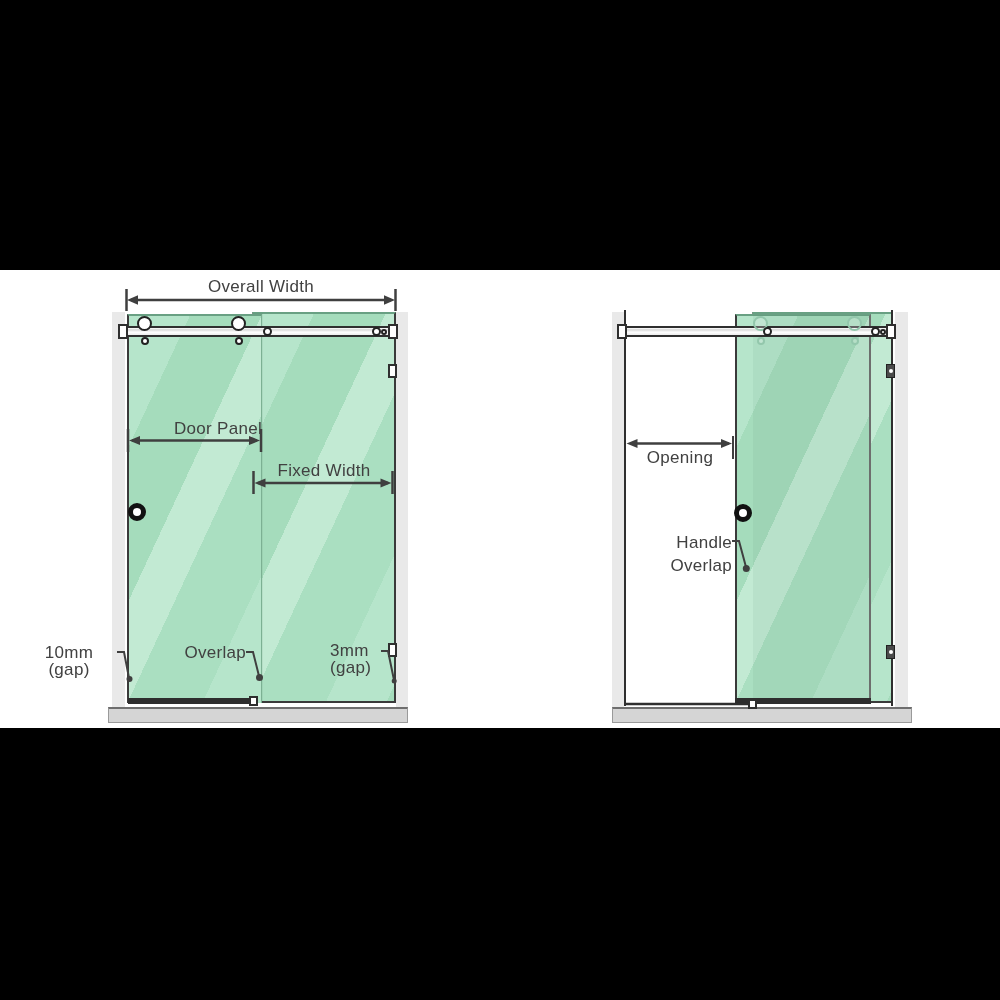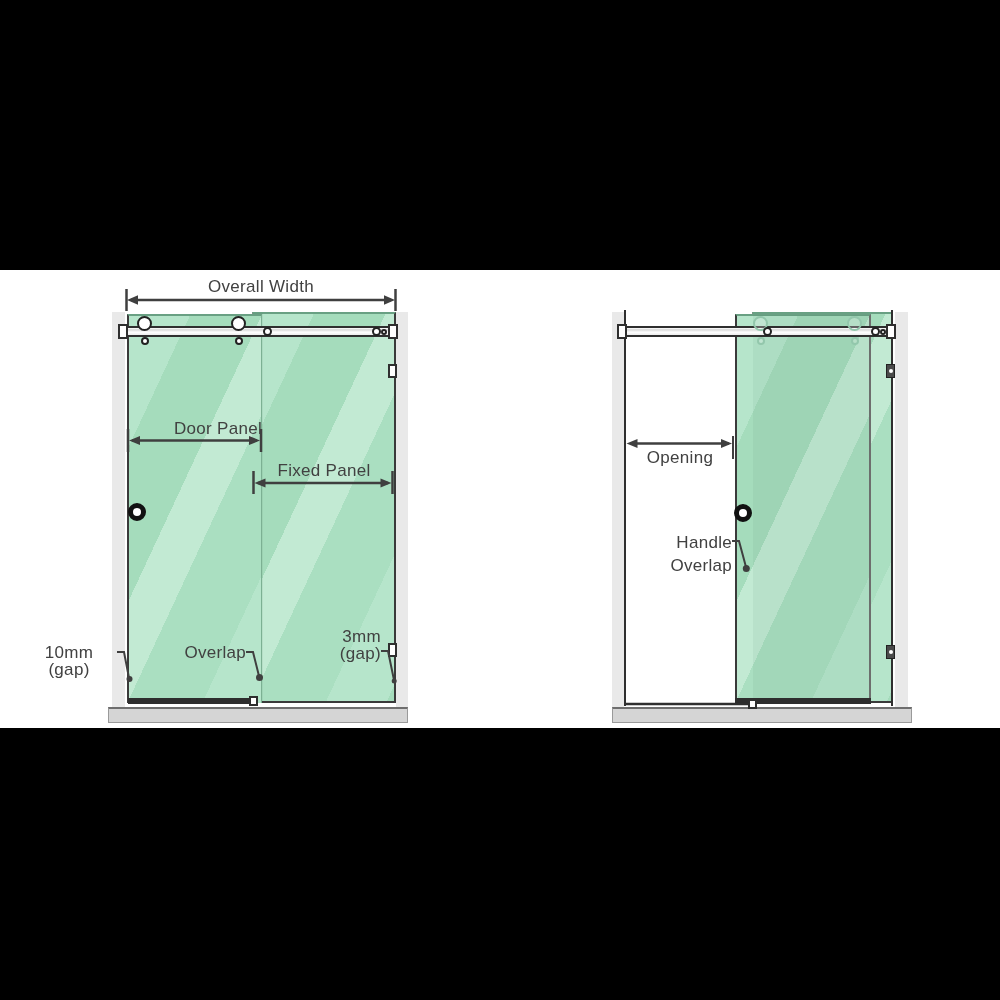--- a/index.html
+++ b/index.html
@@ -61,28 +61,28 @@
     <div class="abs circ" style="left:372px;top:327px;width:9px;height:9px;"></div>
     <div class="abs circ" style="left:381px;top:329px;width:6px;height:6px;"></div>
 
     <div class="abs clip" style="left:388px;top:364px;width:9px;height:14px;"></div>
     <div class="abs clip" style="left:388px;top:643px;width:9px;height:14px;"></div>
 
     <div class="abs handle" style="left:128px;top:503px;width:18px;height:18px;"></div>
 
     <div class="lbl" style="left:126px;top:278px;width:270px;text-align:center;">Overall Width</div>
     <div class="lbl" style="left:127px;top:420px;width:135px;text-align:right;">Door Panel</div>
-    <div class="lbl" style="left:253px;top:462px;width:142px;text-align:center;">Fixed Panel</div>
+    <div class="lbl" style="left:253px;top:462px;width:142px;text-align:center;">Fixed Width</div>
 
     <div class="lbl" style="left:40px;top:644px;width:58px;text-align:center;">
       <div>10mm</div>
       <div>(gap)</div>
     </div>
     <div class="lbl" style="left:175px;top:644px;width:71px;text-align:right;">Overlap</div>
-    <div class="lbl" style="left:330px;top:628px;width:51px;text-align:right;">
+    <div class="lbl" style="left:330px;top:642px;width:51px;">
       <div>3mm</div>
       <div>(gap)</div>
     </div>
   </div>
 
   <div>
     <div class="abs wall" style="left:612px;top:312px;width:12px;height:395px;"></div>
     <div class="abs wall" style="left:895px;top:312px;width:13px;height:395px;"></div>
     <div class="abs" style="left:624px;top:310px;width:2px;height:396px;background:#2f2f2f;"></div>
     <div class="abs" style="left:891px;top:310px;width:2px;height:396px;background:#2f2f2f;"></div>

